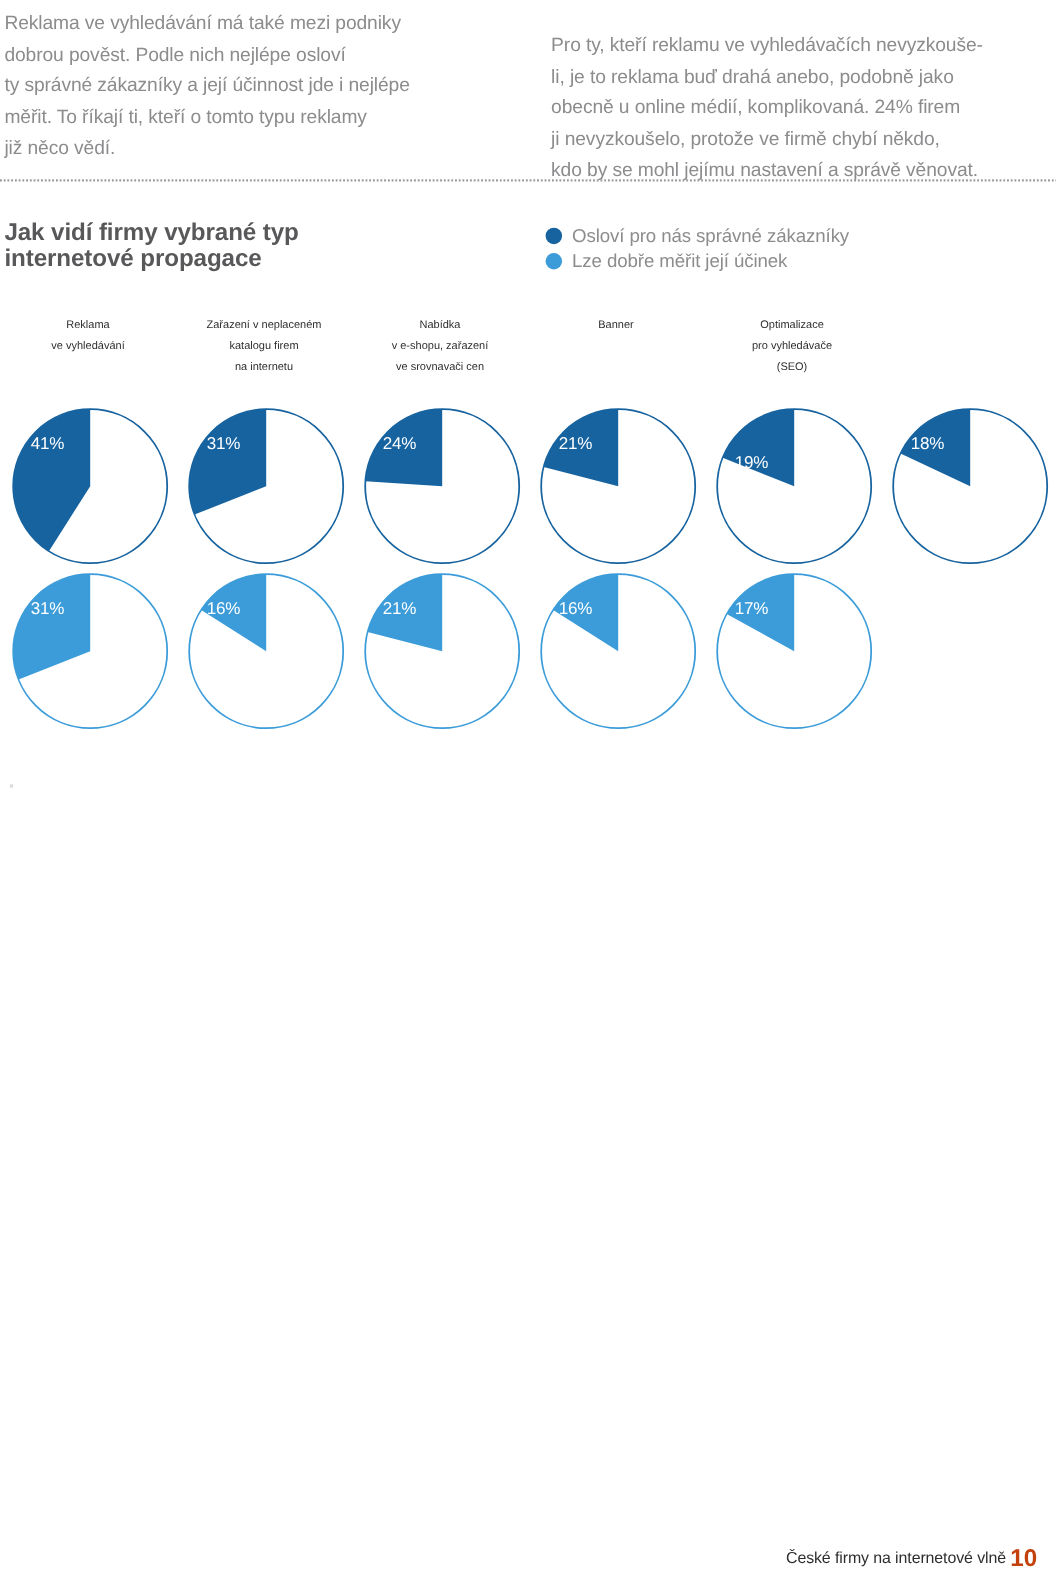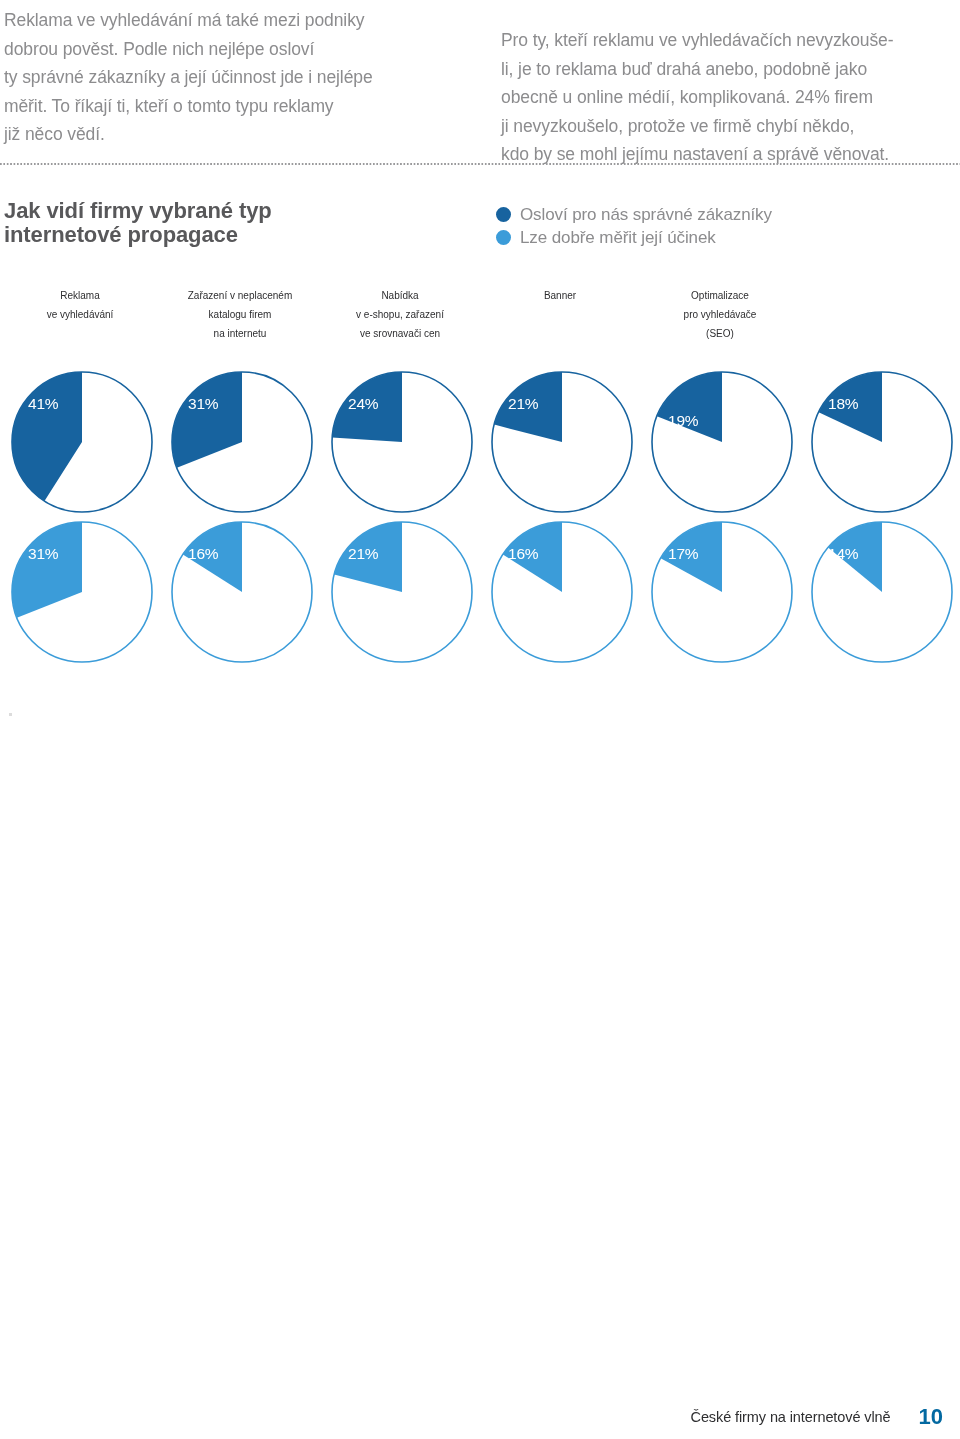--- a/index.html
+++ b/index.html
@@ -165,24 +165,24 @@
     bottom: 9px;
     display: flex;
     align-items: center;
   }
   .footer-text {
     color: #2e2e30;
     font-size: 14.5px;
     letter-spacing: -0.1px;
   }
   .footer-page {
-    color: #0369a1;
+    color: #c2410c;
     font-size: 22px;
     font-weight: bold;
-    margin-left: 28px;
+    margin-left: 4px;
   }
 </style>
 </head>
 <body>
 
 <div class="intro-wrap">
   <div class="intro-col left">
     <p class="intro-p">Reklama ve vyhledávání má také mezi podniky
 dobrou pověst. Podle nich nejlépe osloví
 ty správné zákazníky a její účinnost jde i nejlépe
@@ -303,27 +303,20 @@
         </svg>
         <span class="pie-label" style="left: 28px; top: 27px;">16%</span>
       </div>
       <div class="pie-cell">
         <svg class="pie-svg" width="144" height="144" viewBox="-2 -2 144 144">
           <circle cx="72" cy="72" r="70" fill="#ffffff" stroke="#3b9cd9" stroke-width="1.6"></circle>
           <path d="M 72 72 L 72 2 A 70 70 0 0 0 10.66 38.28 Z" fill="#3b9cd9"></path>
         </svg>
         <span class="pie-label" style="left: 28px; top: 27px;">17%</span>
       </div>
-      <div class="pie-cell">
-        <svg class="pie-svg" width="144" height="144" viewBox="-2 -2 144 144">
-          <circle cx="72" cy="72" r="70" fill="#ffffff" stroke="#3b9cd9" stroke-width="1.6"></circle>
-          <path d="M 72 72 L 72 2 A 70 70 0 0 0 18.06 27.38 Z" fill="#3b9cd9"></path>
-        </svg>
-        <span class="pie-label" style="left: 28px; top: 27px;">14%</span>
-      </div>
     </div>
 </div>
 
 <div class="stray-dot"></div>
 
 <div class="footer">
   <span class="footer-text">České firmy na internetové vlně</span>
   <span class="footer-page">10</span>
 </div>
 

